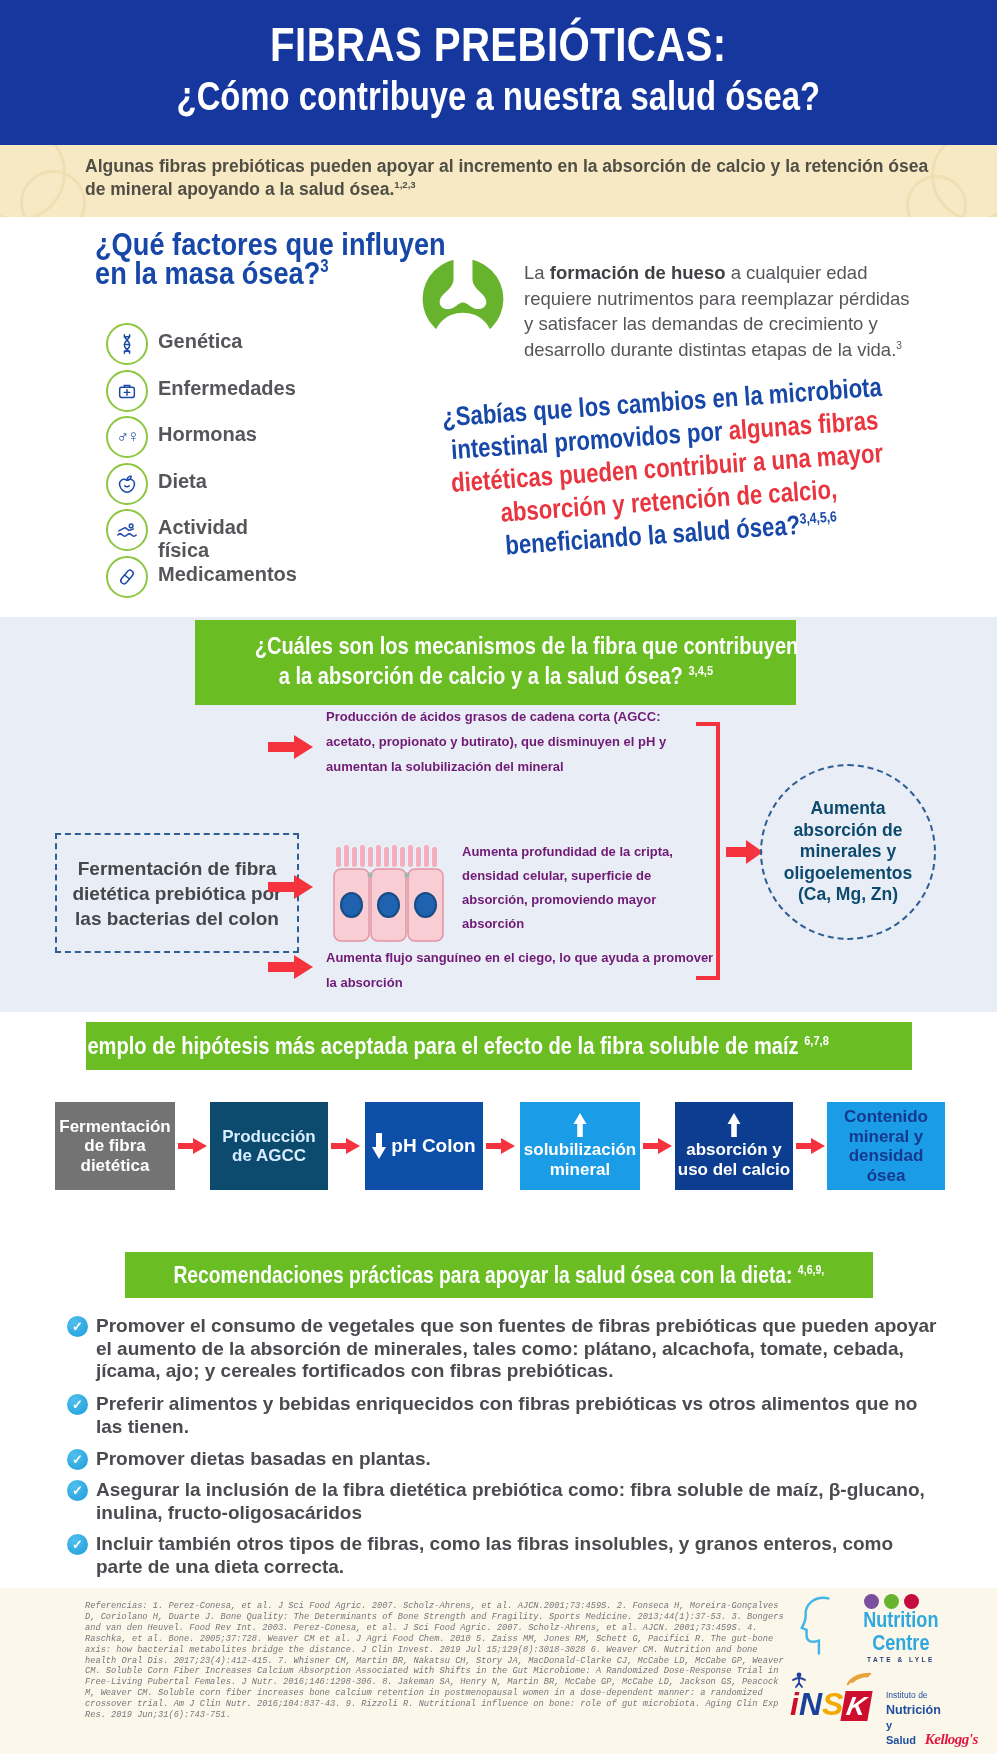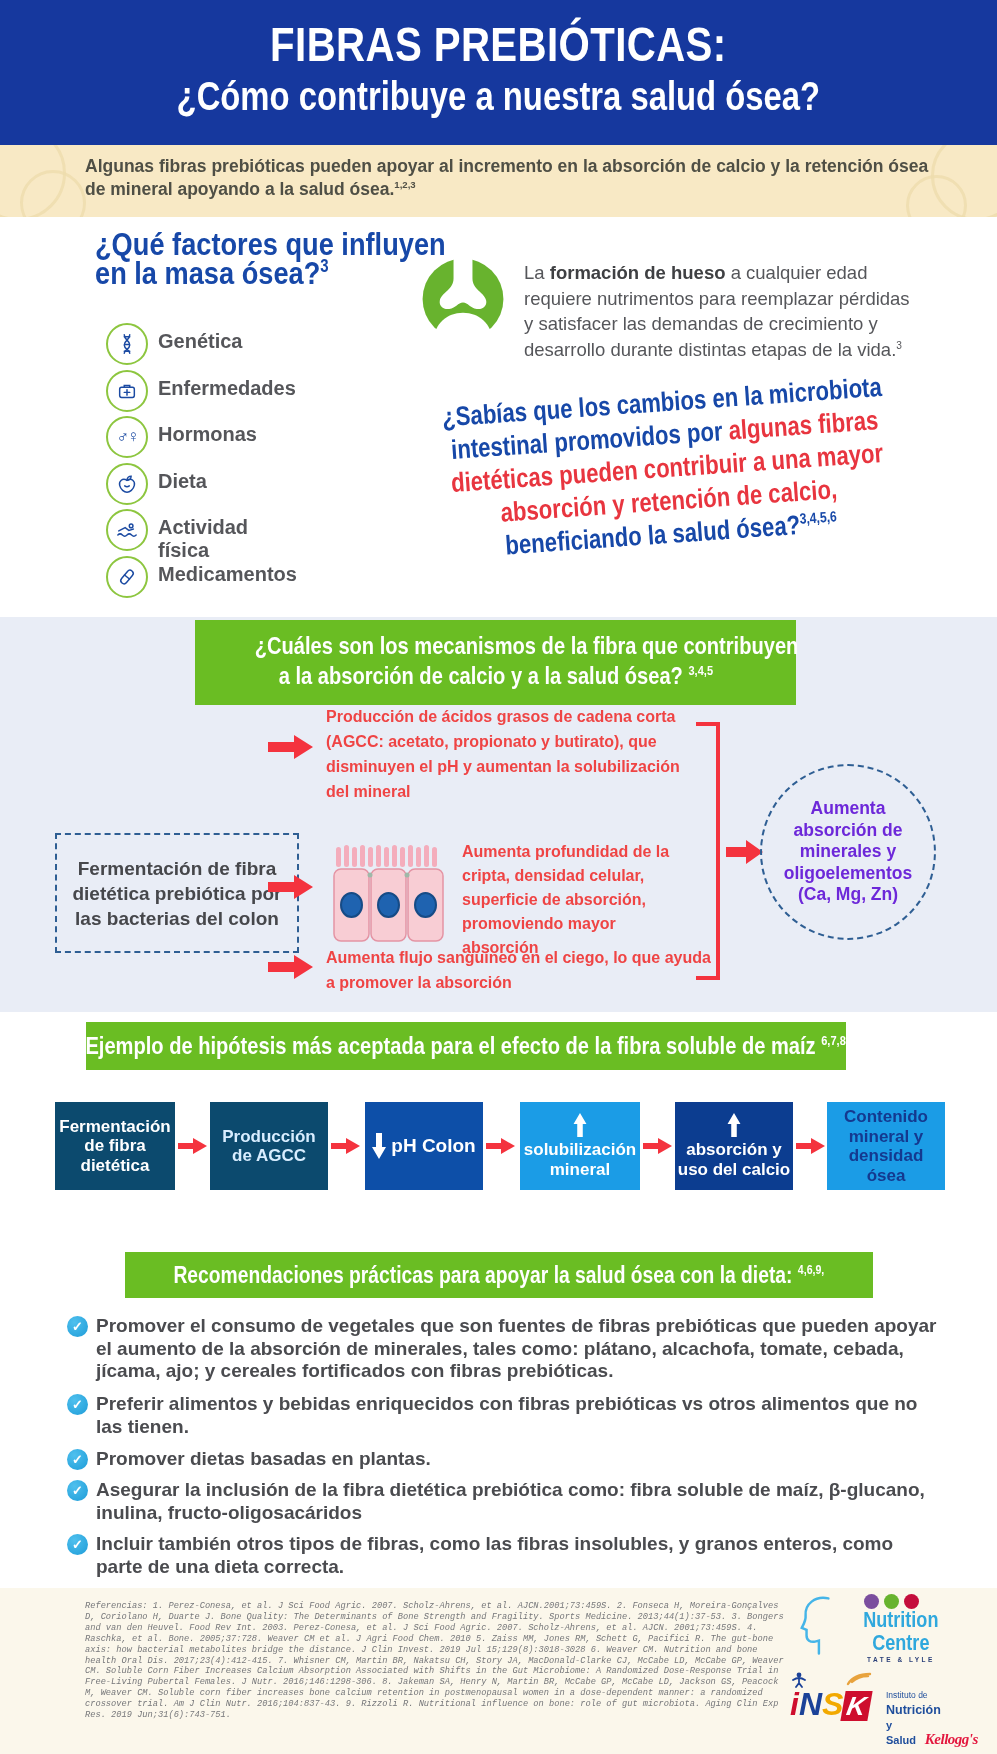--- a/index.html
+++ b/index.html
@@ -36,32 +36,32 @@
   
   #question{left:352px;top:386px;width:630px;transform:rotate(-4deg);text-align:center;}
   #question .qline{font-size:27px;font-weight:bold;line-height:33px;}
   .qblue{color:#1748A8;} .qred{color:#E8353F;}
 
   
   #bluesec{left:0;top:617px;width:997px;height:395px;background:#E9EDF6;}
   .greenbanner{position:absolute;background:#6ABD23;color:#fff;text-align:center;}
   #banner1{left:195px;top:620px;width:601px;height:85px;padding-top:11px;box-sizing:border-box;}
   #banner1 .bl{font-size:24.5px;font-weight:bold;line-height:30px;}
-  .mech-text{position:absolute;color:#ef4444;font-weight:600;font-size:16px;line-height:25px;}
+  .mech-text{position:absolute;color:#701a75;font-weight:600;font-size:13px;line-height:25px;}
   #m-dashedbox{left:55px;top:833px;width:240px;height:116px;border:2px dashed #2E5E93;
                display:flex;align-items:center;text-align:center;}
   #m-dashedbox div{font-size:19px;font-weight:bold;color:#46474B;line-height:25px;}
   #m-bracket{left:696px;top:722px;width:24px;height:258px;border-top:4px solid #F4333E;
              border-right:4px solid #F4333E;border-bottom:4px solid #F4333E;box-sizing:border-box;}
   #m-circle{left:760px;top:764px;width:176px;height:176px;border:2.5px dashed #2E5E93;border-radius:50%;
             display:flex;align-items:center;justify-content:center;text-align:center;box-sizing:border-box;}
-  #m-circle div{font-size:17.5px;font-weight:bold;color:#6d28d9;line-height:21.5px;width:150px;}
-
-  
-  #banner2{left:86px;top:1022px;width:760px;height:48px;display:flex;align-items:center;justify-content:center;}
+  #m-circle div{font-size:17.5px;font-weight:bold;color:#0c4a6e;line-height:21.5px;width:150px;}
+
+  
+  #banner2{left:86px;top:1022px;width:826px;height:48px;display:flex;align-items:center;justify-content:flex-end;}
   #banner2 .bl{font-size:24.5px;font-weight:bold;}
   .fbox{position:absolute;top:1102px;height:88px;display:flex;flex-direction:column;align-items:center;
         justify-content:center;text-align:center;font-weight:bold;font-size:17px;line-height:19.5px;
         box-sizing:border-box;padding:2px;}
   .flow-arrow{position:absolute;top:1136px;}
 
   
   #banner3{left:125px;top:1252px;width:748px;height:46px;display:flex;align-items:center;justify-content:center;}
   #banner3 .bl{font-size:23.5px;font-weight:bold;}
   .bullet{position:absolute;left:67px;width:875px;}
@@ -268,21 +268,21 @@
       </svg>
   </div>
   <div id="m-circle" class="abs">
     <div>Aumenta absorción de minerales y oligoelementos (Ca, Mg, Zn)</div>
   </div>
 
   <div id="banner2" class="greenbanner">
     <div class="bl"><span class="cond"><span>Ejemplo de hipótesis más aceptada para el efecto de la fibra soluble de maíz </span><sup>6,7,8</sup></span></div>
   </div>
 
-  <div class="fbox" style="left:55px;width:120px;background:#0c4a6e;color:#fff;">
+  <div class="fbox" style="left:55px;width:120px;background:#737373;color:#fff;">
     <span>Fermentación de fibra dietética</span>
   </div>
   <div class="flow-arrow" style="left:178px;">
     <svg width="30" height="20">
         <polygon points="0,7 15,7 15,2 29,10 15,18 15,13 0,13" fill="#F4333E"></polygon>
       </svg>
   </div>
   <div class="fbox" style="left:210px;width:118px;background:#0c4a6e;color:#D8EDFF;">
     <span>Producción de AGCC</span>
   </div>

